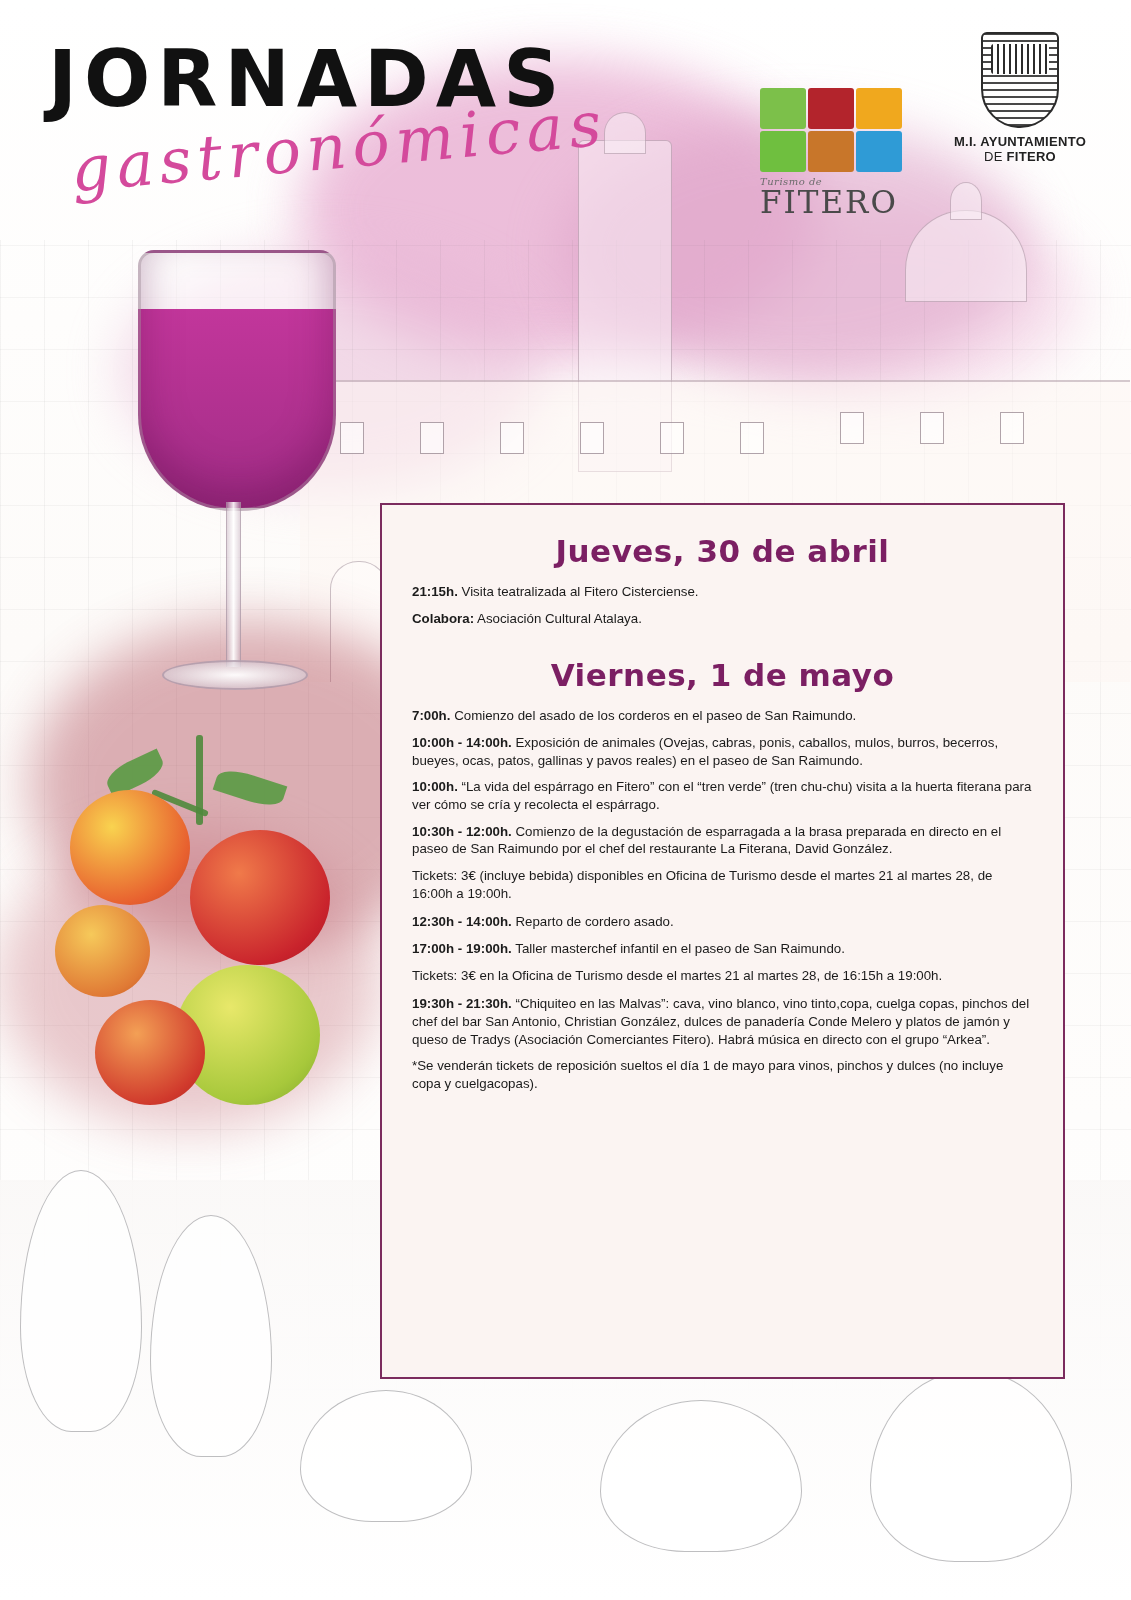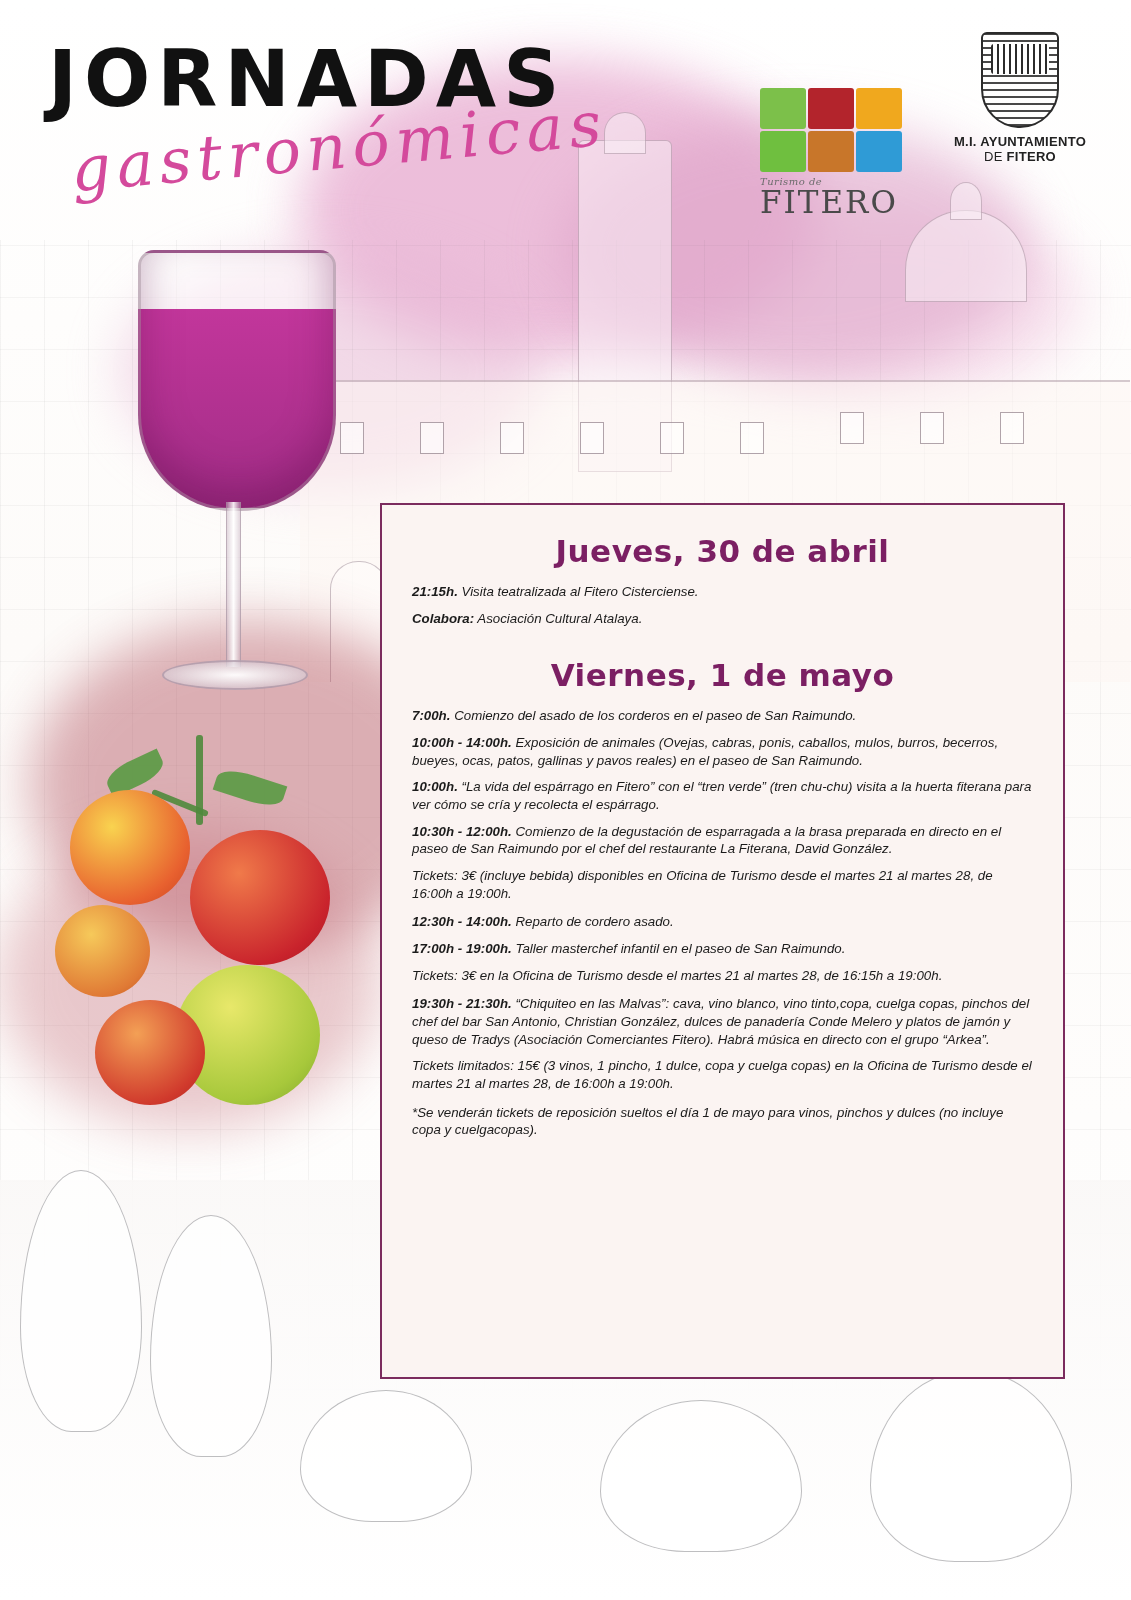--- a/index.html
+++ b/index.html
@@ -203,21 +203,20 @@
     letter-spacing: 0.5px;
     text-align: center;
     margin: 6px 0 14px 0;
   }
   .day-title.second { margin-top: 30px; }
   .para {
     font-size: 13.3px;
     line-height: 1.33;
     color: #1b1b1b;
     margin: 0 0 9px 0;
-    font-style: italic;
   }
   .para b { font-weight: bold; }
   .para.tight { margin-bottom: 11px; }
 </style>
 </head>
 <body>
 
 <div class="poster">
 
   <div class="bg-sketch"></div>
@@ -314,18 +313,17 @@
     <div>
       <p class="para"><b>7:00h.</b><span> Comienzo del asado de los corderos en el paseo de San Raimundo.</span></p>
       <p class="para"><b>10:00h - 14:00h.</b><span> Exposición de animales (Ovejas, cabras, ponis, caballos, mulos, burros, becerros, bueyes, ocas, patos, gallinas y pavos reales) en el paseo de San Raimundo.</span></p>
       <p class="para"><b>10:00h.</b><span> “La vida del espárrago en Fitero” con el “tren verde” (tren chu-chu) visita a la huerta fiterana para ver cómo se cría y recolecta el espárrago.</span></p>
       <p class="para"><b>10:30h - 12:00h.</b><span> Comienzo de la degustación de esparragada a la brasa preparada en directo en el paseo de San Raimundo por el chef del restaurante La Fiterana, David González.</span></p>
       <p class="para tight"><b></b><span>Tickets: 3€ (incluye bebida) disponibles en Oficina de Turismo desde el martes 21 al martes 28, de 16:00h a 19:00h.</span></p>
       <p class="para"><b>12:30h - 14:00h.</b><span> Reparto de cordero asado.</span></p>
       <p class="para"><b>17:00h - 19:00h.</b><span> Taller masterchef infantil en el paseo de San Raimundo.</span></p>
       <p class="para tight"><b></b><span>Tickets: 3€ en la Oficina de Turismo desde el martes 21 al martes 28, de 16:15h a 19:00h.</span></p>
       <p class="para"><b>19:30h - 21:30h.</b><span> “Chiquiteo en las Malvas”: cava, vino blanco, vino tinto,copa, cuelga copas,  pinchos del chef del bar San Antonio, Christian González,  dulces de panadería Conde Melero y platos de jamón y queso de Tradys (Asociación Comerciantes Fitero). Habrá música en directo con el grupo “Arkea”.</span></p>
-      <p class="para tight"><b></b><span>Tickets limitados: 15€ (3 vinos, 1 pincho, 1 dulce, copa y cuelga copas) en la Oficina de Turismo desde el martes 21 al martes 28, de 16:00h a 19:00h.</span></p>
       <p class="para"><b></b><span>*Se venderán tickets de reposición sueltos el día 1 de mayo para vinos, pinchos y dulces (no incluye copa y cuelgacopas).</span></p>
     </div>
   </div>
 
 </div>
 
 </body></html>

